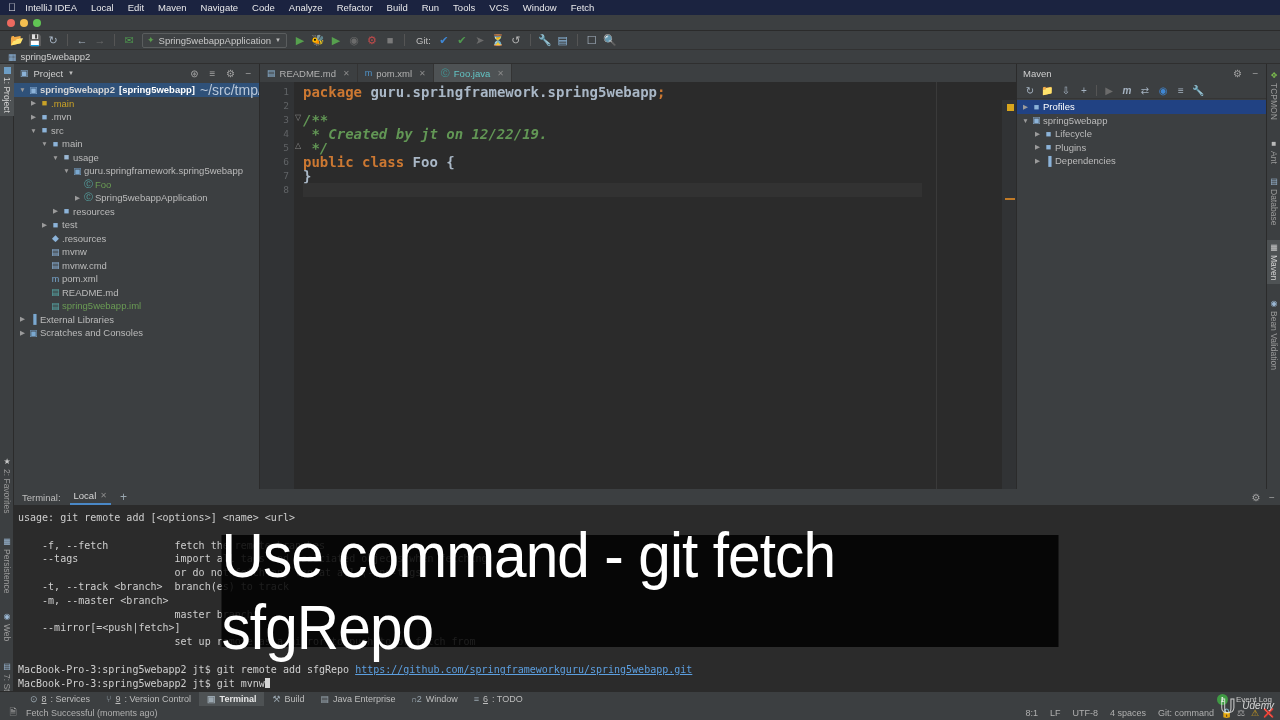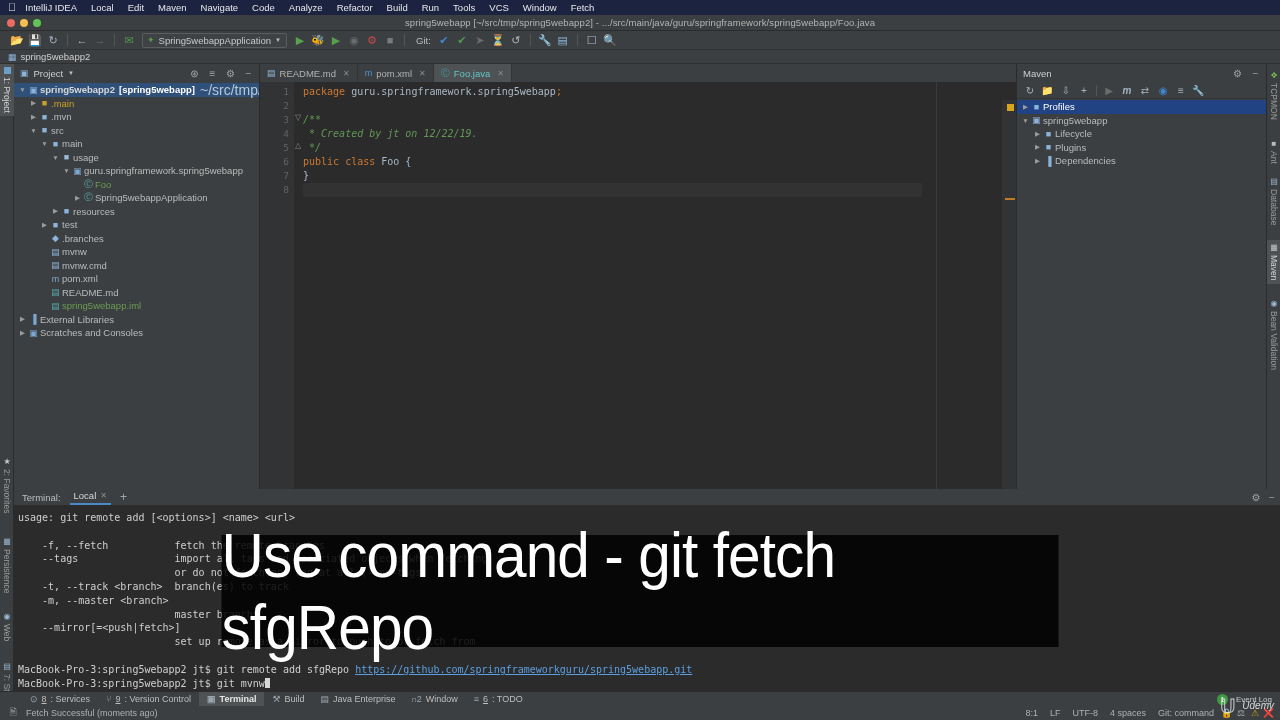--- a/index.html
+++ b/index.html
@@ -131,22 +131,22 @@
     font-size:9.5px; text-align:right; padding-right:5px; padding-top:3px;
   }
   .gutter div{ height:14px; line-height:14px; }
   .fold{
     position:absolute; left:34px; top:0; width:9px; height:100%;
     background:#2b2b2b;
   }
   .fold span{ position:absolute; left:1px; font-size:8px; color:#888; }
   .code{
     position:absolute; left:43px; top:3px; right:72px;
-    font-family:"DejaVu Sans Mono", monospace; font-size:10px;
-    line-height:14px; color:#a9b7c6; white-space:pre;
+    font-family:"DejaVu Sans Mono", monospace; font-size:14px;
+    line-height:14px; color:#a9b7c6; white-space:pre;font-weight:bold;
   }
   .code div{ height:14px; }
   .kw{ color:#cc7832; }
   .cm{ color:#629755; font-style:italic; }
   .cls{ color:#a9b7c6; }
   .semi{ color:#cc7832; }
   .vertline{
     position:absolute; left:676px; top:0; width:1px; height:100%; background:#3a3a3a;
   }
   .editor-scroll{
@@ -274,21 +274,20 @@
     <span class="mi">Window</span>
     <span class="mi">Fetch</span>
   </div>
 
   <div class="titlebar">
     <div class="traffic">
       <span class="dot r"></span>
       <span class="dot y"></span>
       <span class="dot g"></span>
     </div>
-    <div class="title-text">spring5webapp [~/src/tmp/spring5webapp2] - .../src/main/java/guru/springframework/spring5webapp/Foo.java</div>
   </div>
 
   <div class="toolbar">
     <span class="tb-ico">📂</span>
     <span class="tb-ico">💾</span>
     <span class="tb-ico">↻</span>
     <span class="tb-sep"></span>
     <span class="tb-ico">←</span>
     <span class="tb-ico" style="color:#6b6b6b;">→</span>
     <span class="tb-sep"></span>
@@ -435,21 +434,21 @@
           <span>resources</span>
         </div>
         <div class="row" style="padding-left: 26px;">
           <span class="arrow">▶</span>
           <span class="ic folder">■</span>
           <span>test</span>
         </div>
         <div class="row" style="padding-left: 26px;">
           <span class="arrow"></span>
           <span class="ic folder">◆</span>
-          <span>.branches</span>
+          <span>.resources</span>
         </div>
         <div class="row" style="padding-left: 26px;">
           <span class="arrow"></span>
           <span class="ic folder">▤</span>
           <span>mvnw</span>
         </div>
         <div class="row" style="padding-left: 26px;">
           <span class="arrow"></span>
           <span class="ic folder">▤</span>
           <span>mvnw.cmd</span>

